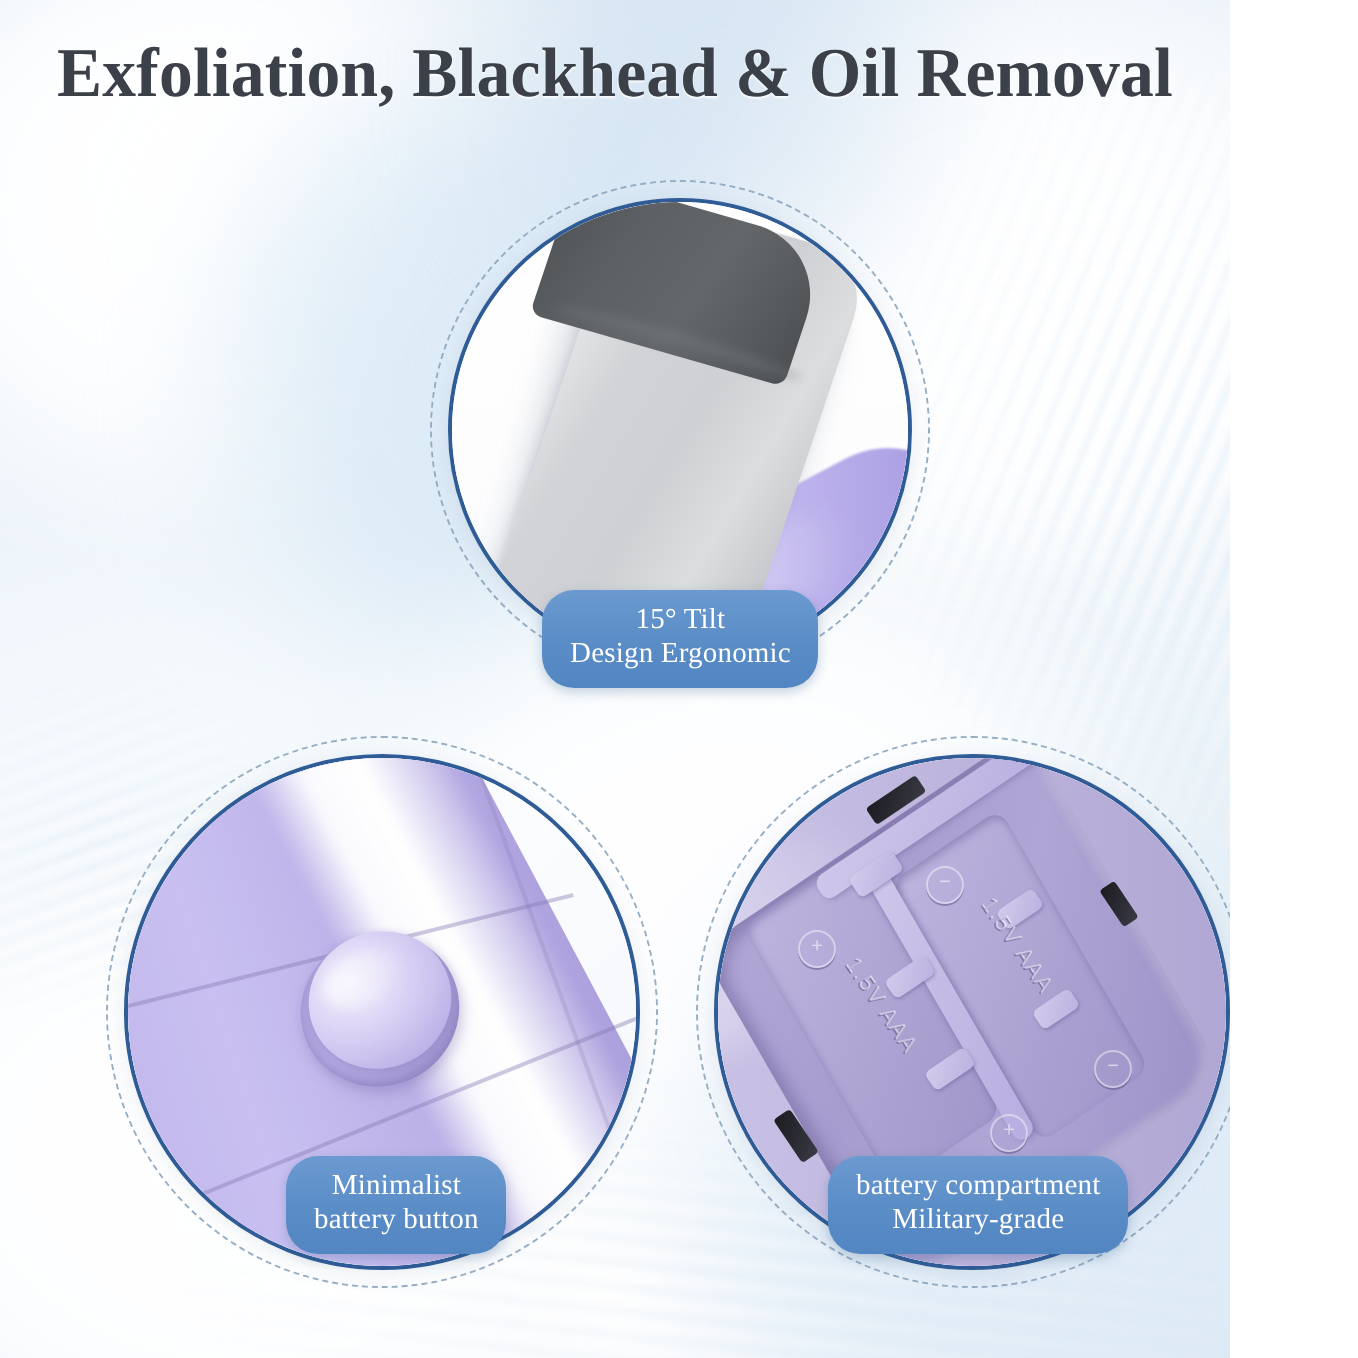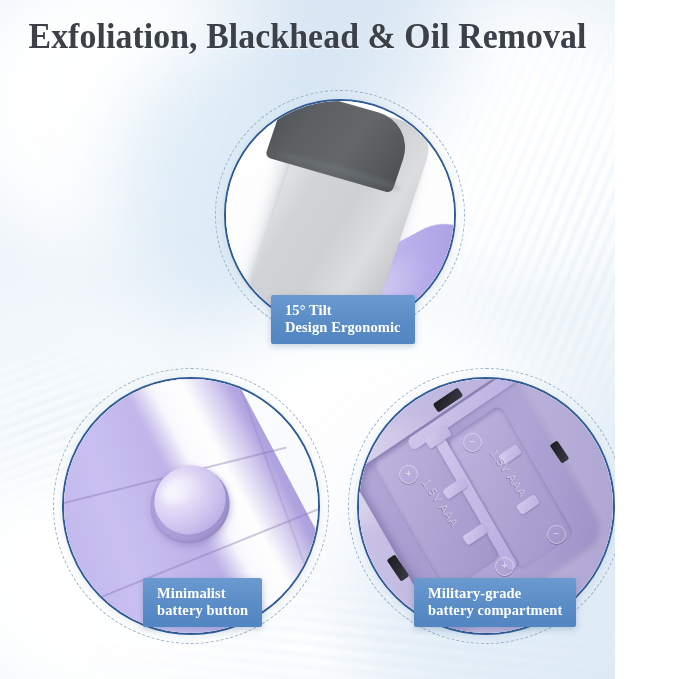--- a/index.html
+++ b/index.html
@@ -392,26 +392,27 @@
   }
   .pol-1 { left: 40px;  top: 86px; }
   .pol-2 { left: 104px; top: 54px; }
   .pol-3 { left: 136px; top: 178px; }
   .pol-4 { left: 188px; top: 146px; }
 
   
   .pill {
     position: absolute;
     background: linear-gradient(180deg,#6b9ad0 0%,#5a8cc6 55%,#5286c2 100%);
-    border-radius: 2px;
+    border-radius: 16px;
     color: #ffffff;
     font-family: "Liberation Serif", "DejaVu Serif", serif;
-    font-weight: 700;
+    font-weight: 400;
     font-size: 14.5px;
     line-height: 17px;
+    text-align: center;
     padding: 7px 14px 8px;
     box-shadow: 0 2px 6px rgba(50,90,140,.28);
     white-space: nowrap;
     letter-spacing: .1px;
   }
   .pill span { display: block; }
   .pill-1 { left: 271px; top: 295px; }
   .pill-2 { left: 143px; top: 578px; }
   .pill-3 { left: 414px; top: 578px; }
 </style>
@@ -498,17 +499,17 @@
     <span>15° Tilt</span>
     <span>Design Ergonomic</span>
   </div>
 
   <div class="pill pill-2">
     <span>Minimalist</span>
     <span>battery button</span>
   </div>
 
   <div class="pill pill-3">
+    <span>battery compartment</span>
     <span>Military-grade</span>
-    <span>battery compartment</span>
   </div>
 
 </div>
 
 </body></html>

